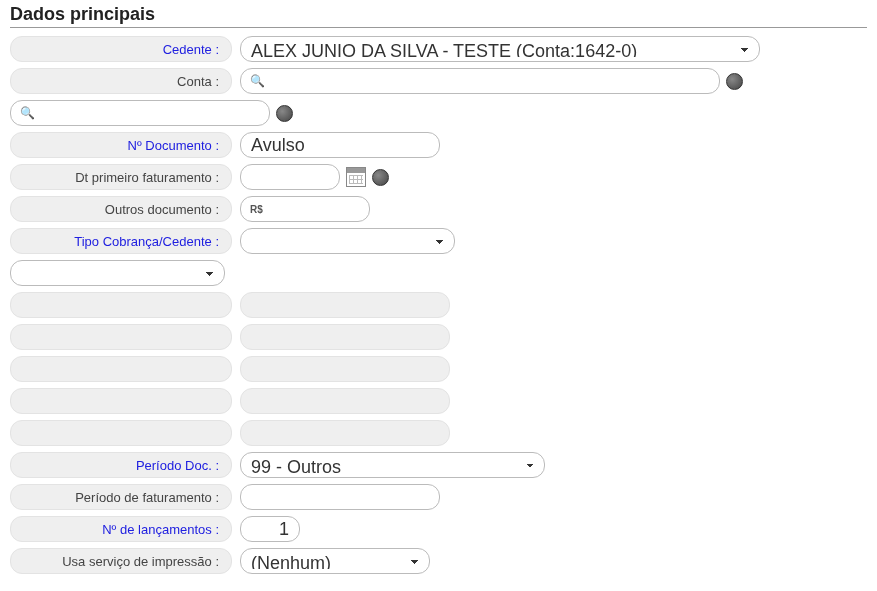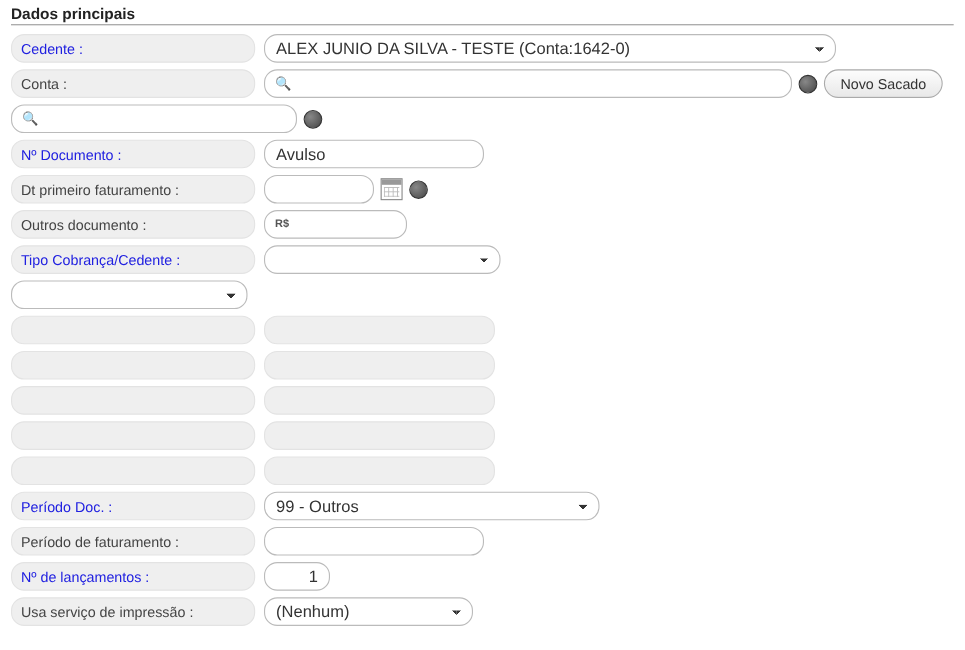--- a/index.html
+++ b/index.html
@@ -5,60 +5,60 @@
     * { box-sizing: border-box; margin: 0; padding: 0; }
     body {
       font-family: Arial, Helvetica, sans-serif;
       font-size: 13px;
       color: #333;
       background: #fff;
       padding: 4px 10px;
       width: 877px;
     }
     .section-title {
-      font-size: 14px;
+      font-size: 18px;
       font-weight: bold;
       color: #222;
       border-bottom: 1px solid #999;
       padding-bottom: 2px;
       margin-bottom: 8px;
     }
     .form-row {
       display: flex;
       align-items: center;
       margin-bottom: 6px;
       gap: 8px;
     }
     .label-cell {
       width: 222px;
       min-width: 222px;
       background: #efefef;
       border: 1px solid #e3e3e3;
       border-radius: 12px;
       padding: 5px 12px 5px 8px;
-      text-align: left;
+      text-align: right;
       color: #444;
       font-size: 13px;
       height: 26px;
       line-height: 16px;
     }
     .label-cell.link { color: #2020e0; }
     .label-cell.empty { min-height: 26px; }
     .field-area {
       display: flex;
       align-items: center;
       gap: 6px;
       flex: 1;
     }
     .pill-input, .pill-select {
       background: #fff;
       border: 1px solid #bbb;
       border-radius: 12px;
       padding: 4px 10px;
-      font-size: 15px;
+      font-size: 18px;
       height: 26px;
       color: #333;
       outline: none;
     }
     .pill-select {
       appearance: none;
       -webkit-appearance: none;
       padding-right: 26px;
       background-image: linear-gradient(45deg, transparent 50%, #333 50%), linear-gradient(135deg, #333 50%, transparent 50%);
       background-position: calc(100% - 14px) 11px, calc(100% - 10px) 11px;
@@ -160,21 +160,20 @@
 </div>
 
 <div class="form-row">
   <div class="label-cell">Conta :</div>
   <div class="field-area">
     <span class="search-wrapper">
       <span class="mag">🔍</span>
       <input class="pill-input" style="width: 480px;" value="">
     </span>
     <span class="icon-circ"></span>
-    <button class="btn-pill">Novo Sacado</button>
   </div>
 </div>
 
 <div class="form-row">
   <div class="field-area">
     <span class="search-wrapper">
       <span class="mag">🔍</span>
       <input class="pill-input" style="width: 260px;" value="">
     </span>
     <span class="icon-circ"></span>

